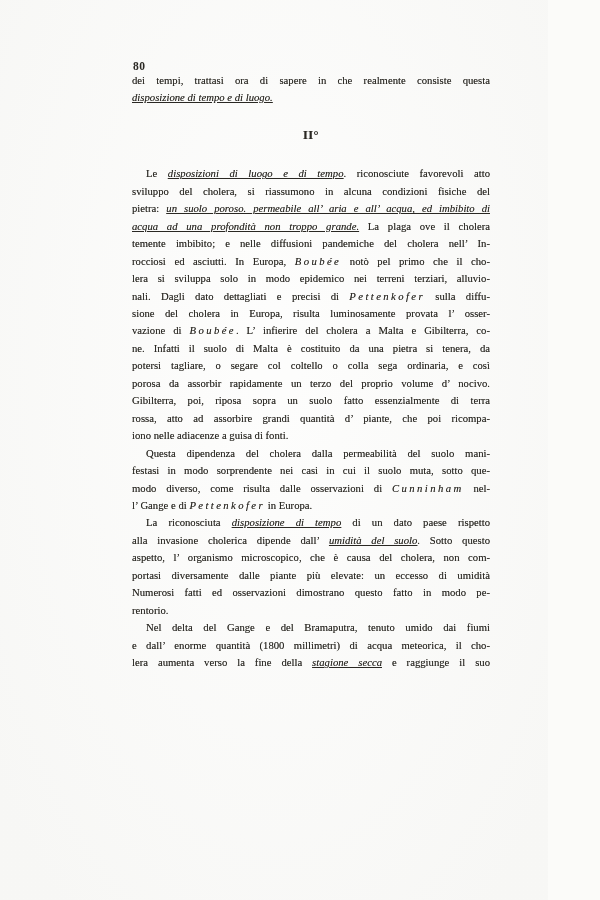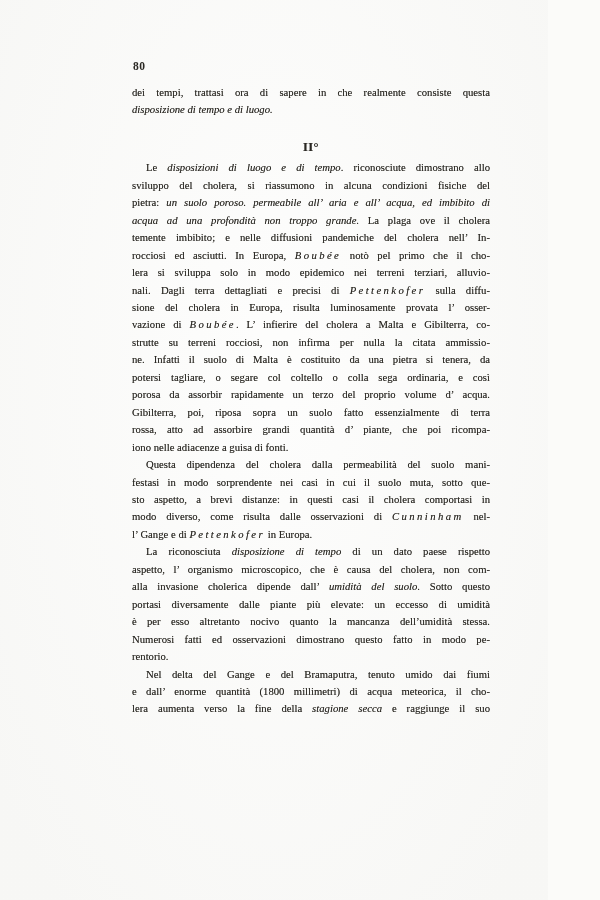--- a/index.html
+++ b/index.html
@@ -24,89 +24,86 @@
     position: absolute;
     left: 133px;
     top: 60px;
     font-size: 11.5px;
     font-weight: bold;
     letter-spacing: 0.5px;
   }
   .text-block {
     position: absolute;
     left: 132px;
-    top: 84px;
+    top: 72px;
     width: 358px;
     font-size: 10.7px;
     line-height: 17.45px;
     text-shadow: 0 0 0.5px rgba(42,40,35,0.55);
   }
   .line {
     text-align: justify;
     text-align-last: justify;
     white-space: normal;
   }
   .line.last {
     text-align: left;
     text-align-last: left;
   }
   .line.indent {
     text-indent: 14px;
   }
-  .it { font-style: italic; }
+  .it { font-style: italic; text-decoration: underline; }
   .sp { letter-spacing: 2.4px; font-style: italic; }
   .section-heading {
     margin-top: 20px;
-    margin-bottom: 3px;
+    margin-bottom: 21px;
     text-align: center;
     text-align-last: center;
     font-size: 12.5px;
     font-weight: bold;
     letter-spacing: 0.5px;
   }
 </style>
 </head>
 <body>
 
 <div class="scan-page">
   <div class="page-number">80</div>
   <div class="text-block">
     <div id="intro-container">
         <div class="line"><span>dei tempi, trattasi ora di sapere in che realmente consiste questa</span></div>
         <div class="line last"><span class="it">disposizione di tempo e di luogo.</span></div>
       </div>
     <div class="section-heading">II°</div>
     <div id="paragraphs-container">
-        <div class="line indent"><span>Le </span><span class="it">disposizioni di luogo e di tempo</span><span>. riconosciute dimostrano allo</span></div>
+        <div class="line indent"><span>Le </span><span class="it">disposizioni di luogo e di tempo</span><span>. riconosciute favorevoli atto</span></div>
         <div class="line"><span>sviluppo del cholera, si riassumono in alcuna condizioni fisiche del</span></div>
         <div class="line"><span>pietra: </span><span class="it">un suolo poroso. permeabile all’ aria e all’ acqua, ed imbibito di</span></div>
         <div class="line"><span class="it">acqua ad una profondità non troppo grande.</span><span> La plaga ove il cholera</span></div>
         <div class="line"><span>temente imbibito; e nelle diffusioni pandemiche del cholera nell’ In-</span></div>
         <div class="line"><span>rocciosi ed asciutti. In Europa, </span><span class="sp">Boubée</span><span> notò pel primo che il cho-</span></div>
         <div class="line"><span>lera si sviluppa solo in modo epidemico nei terreni terziari, alluvio-</span></div>
-        <div class="line"><span>nali. Dagli terra dettagliati e precisi di </span><span class="sp">Pettenkofer</span><span> sulla diffu-</span></div>
+        <div class="line"><span>nali. Dagli dato dettagliati e precisi di </span><span class="sp">Pettenkofer</span><span> sulla diffu-</span></div>
         <div class="line"><span>sione del cholera in Europa, risulta luminosamente provata l’ osser-</span></div>
         <div class="line"><span>vazione di </span><span class="sp">Boubée</span><span>. L’ infierire del cholera a Malta e Gibilterra, co-</span></div>
-        <div class="line"><span>strutte su terreni rocciosi, non infirma per nulla la citata ammissio-</span></div>
         <div class="line"><span>ne. Infatti il suolo di Malta è costituito da una pietra si tenera, da</span></div>
         <div class="line"><span>potersi tagliare, o segare col coltello o colla sega ordinaria, e così</span></div>
-        <div class="line"><span>porosa da assorbir rapidamente un terzo del proprio volume d’ acqua.</span></div>
+        <div class="line"><span>porosa da assorbir rapidamente un terzo del proprio volume d’ nocivo.</span></div>
         <div class="line"><span>Gibilterra, poi, riposa sopra un suolo fatto essenzialmente di terra</span></div>
         <div class="line"><span>rossa, atto ad assorbire grandi quantità d’ piante, che poi ricompa-</span></div>
         <div class="line last"><span>iono nelle adiacenze a guisa di fonti.</span></div>
         <div class="line indent"><span>Questa dipendenza del cholera dalla permeabilità del suolo mani-</span></div>
         <div class="line"><span>festasi in modo sorprendente nei casi in cui il suolo muta, sotto que-</span></div>
-        <div class="line"><span>sto aspetto, a brevi distanze: in questi casi il cholera comportasi in</span></div>
         <div class="line"><span>modo diverso, come risulta dalle osservazioni di </span><span class="sp">Cunninham</span><span> nel-</span></div>
         <div class="line last"><span>l’ Gange e di </span><span class="sp">Pettenkofer</span><span> in Europa.</span></div>
         <div class="line indent"><span>La riconosciuta </span><span class="it">disposizione di tempo</span><span> di un dato paese rispetto</span></div>
+        <div class="line"><span>alla invasione cholerica dipende dall’ </span><span class="it">umidità del suolo</span><span>. Sotto questo</span></div>
         <div class="line"><span>aspetto, l’ organismo microscopico, che è causa del cholera, non com-</span></div>
-        <div class="line"><span>alla invasione cholerica dipende dall’ </span><span class="it">umidità del suolo</span><span>. Sotto questo</span></div>
         <div class="line"><span>portasi diversamente dalle piante più elevate: un eccesso di umidità</span></div>
-        <div class="line"><span>è per esso altretanto nocivo quanto la mancanza dell’umidità stessa.</span></div>
         <div class="line"><span>Numerosi fatti ed osservazioni dimostrano questo fatto in modo pe-</span></div>
         <div class="line last"><span>rentorio.</span></div>
         <div class="line indent"><span>Nel delta del Gange e del Bramaputra, tenuto umido dai fiumi</span></div>
         <div class="line"><span>e dall’ enorme quantità (1800 millimetri) di acqua meteorica, il cho-</span></div>
         <div class="line"><span>lera aumenta verso la fine della </span><span class="it">stagione secca</span><span> e raggiunge il suo</span></div>
       </div>
   </div>
 </div>
 
 </body></html>

